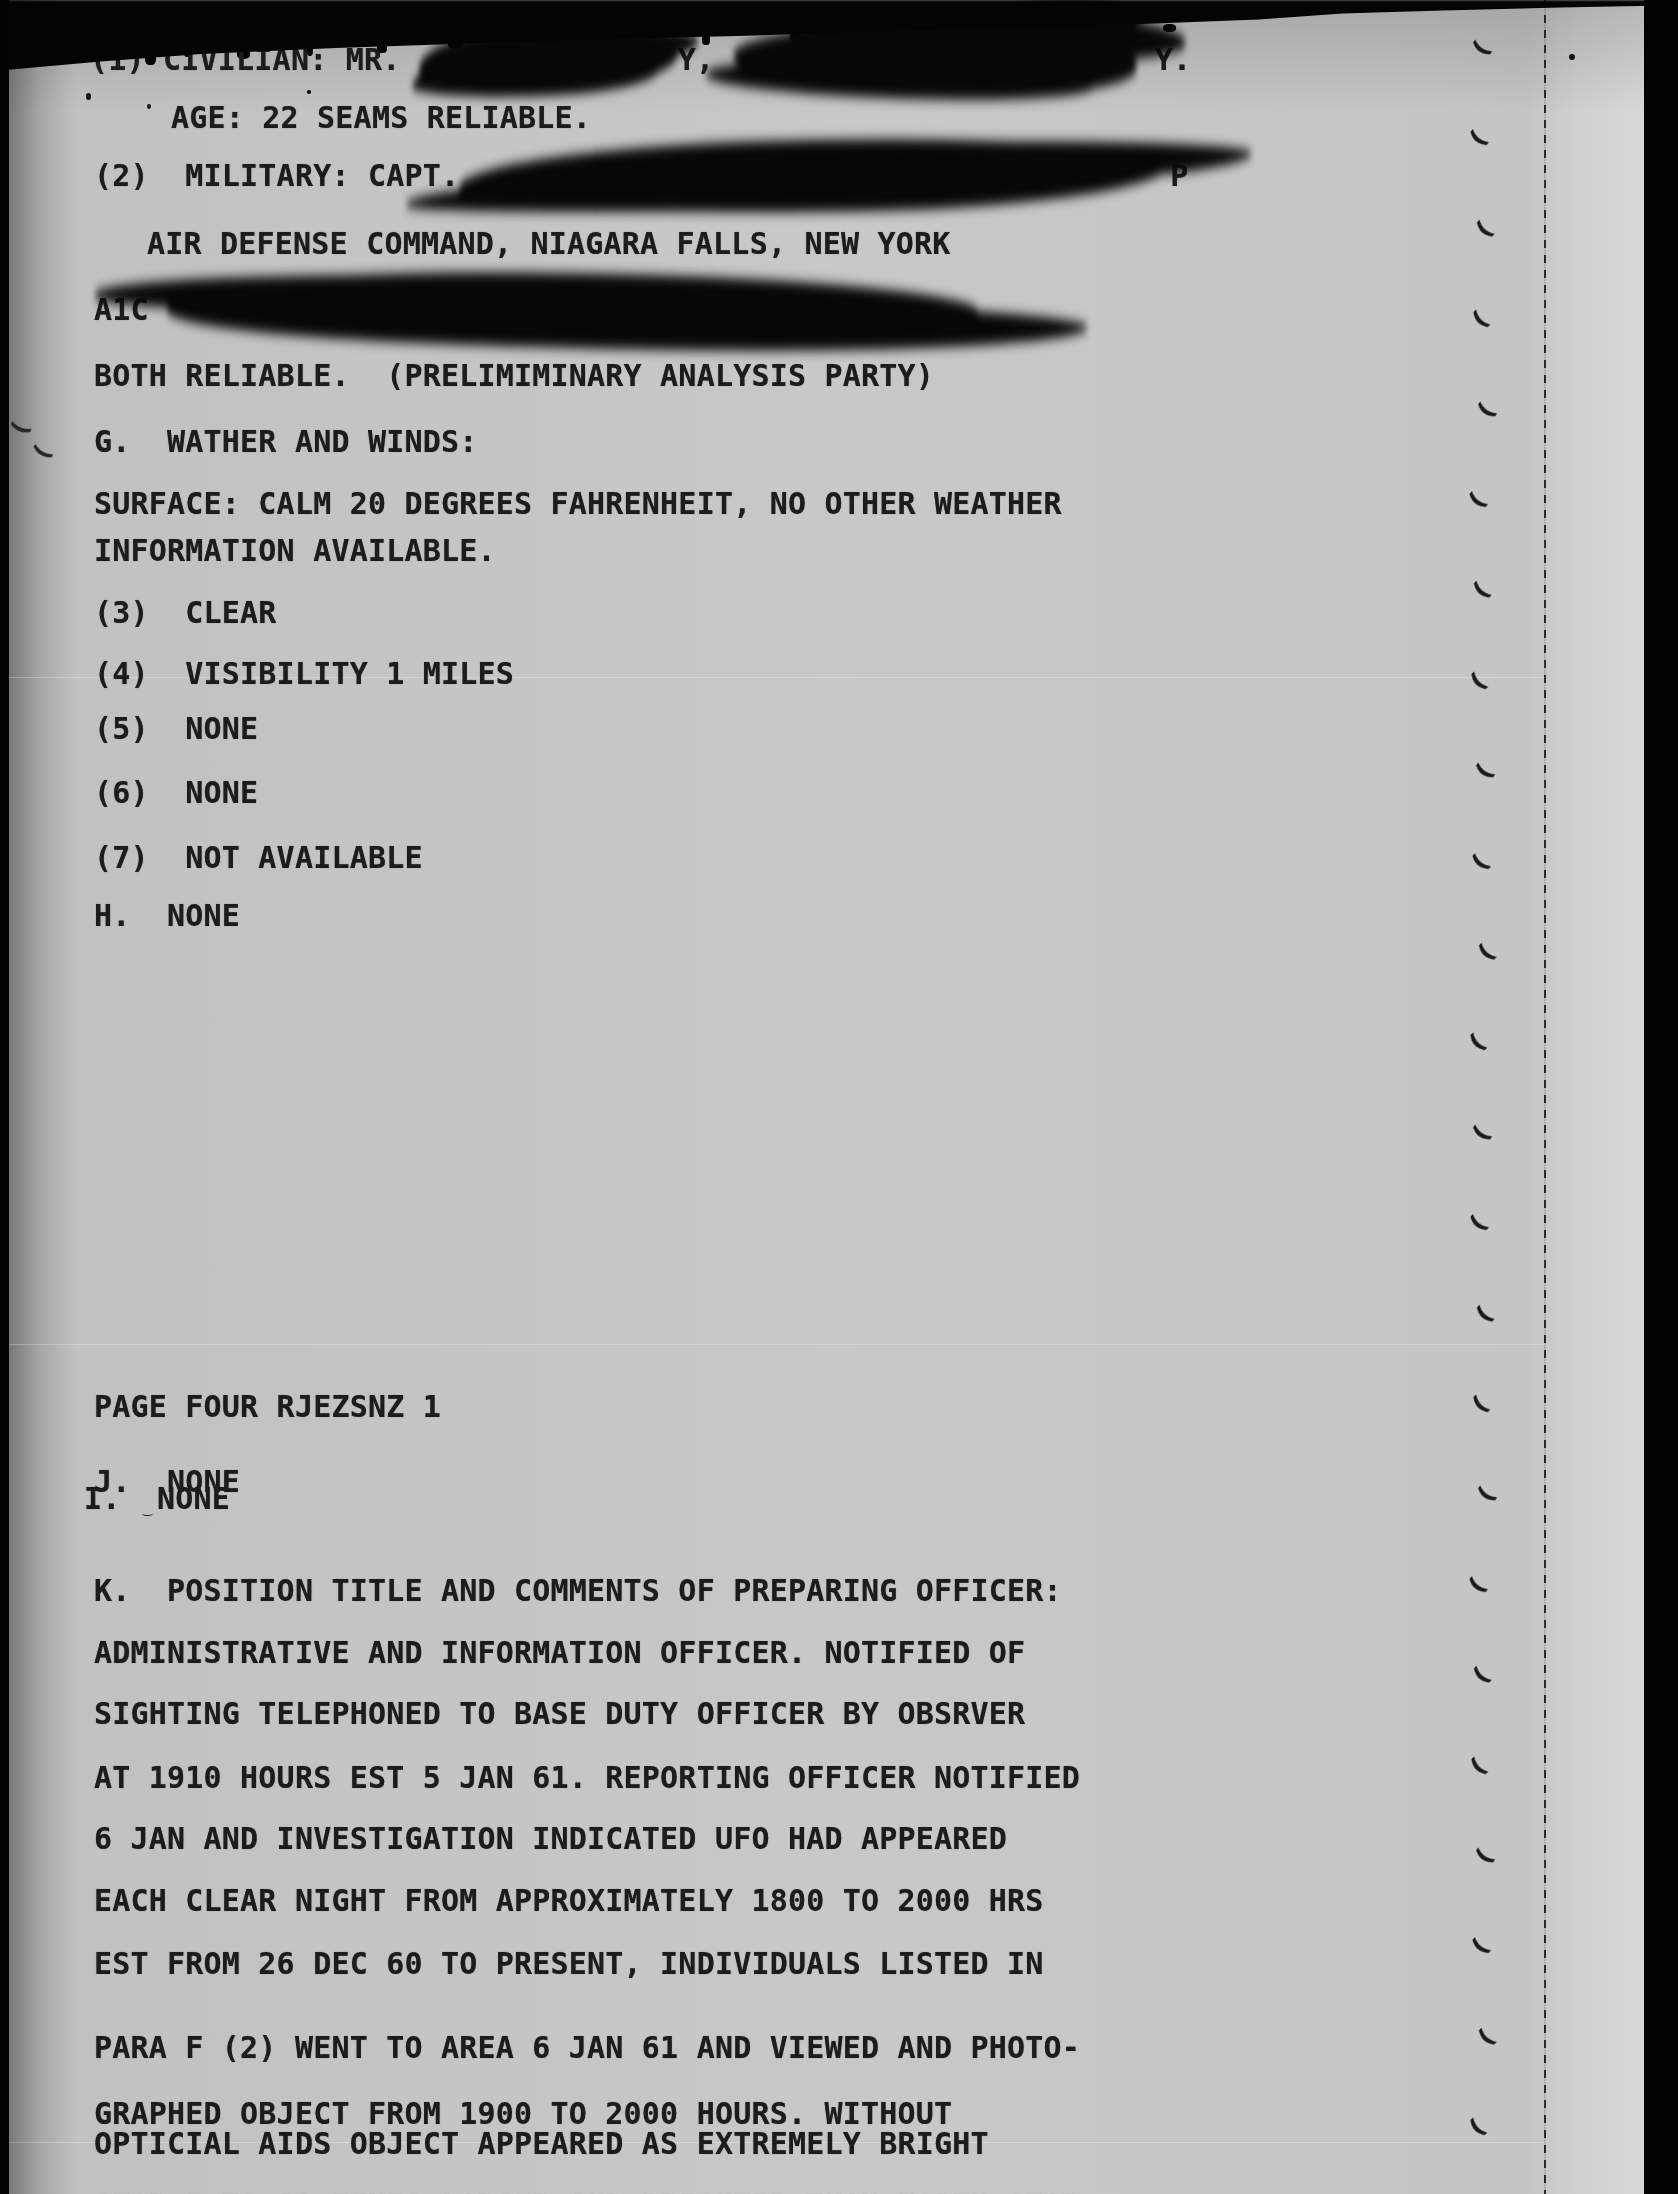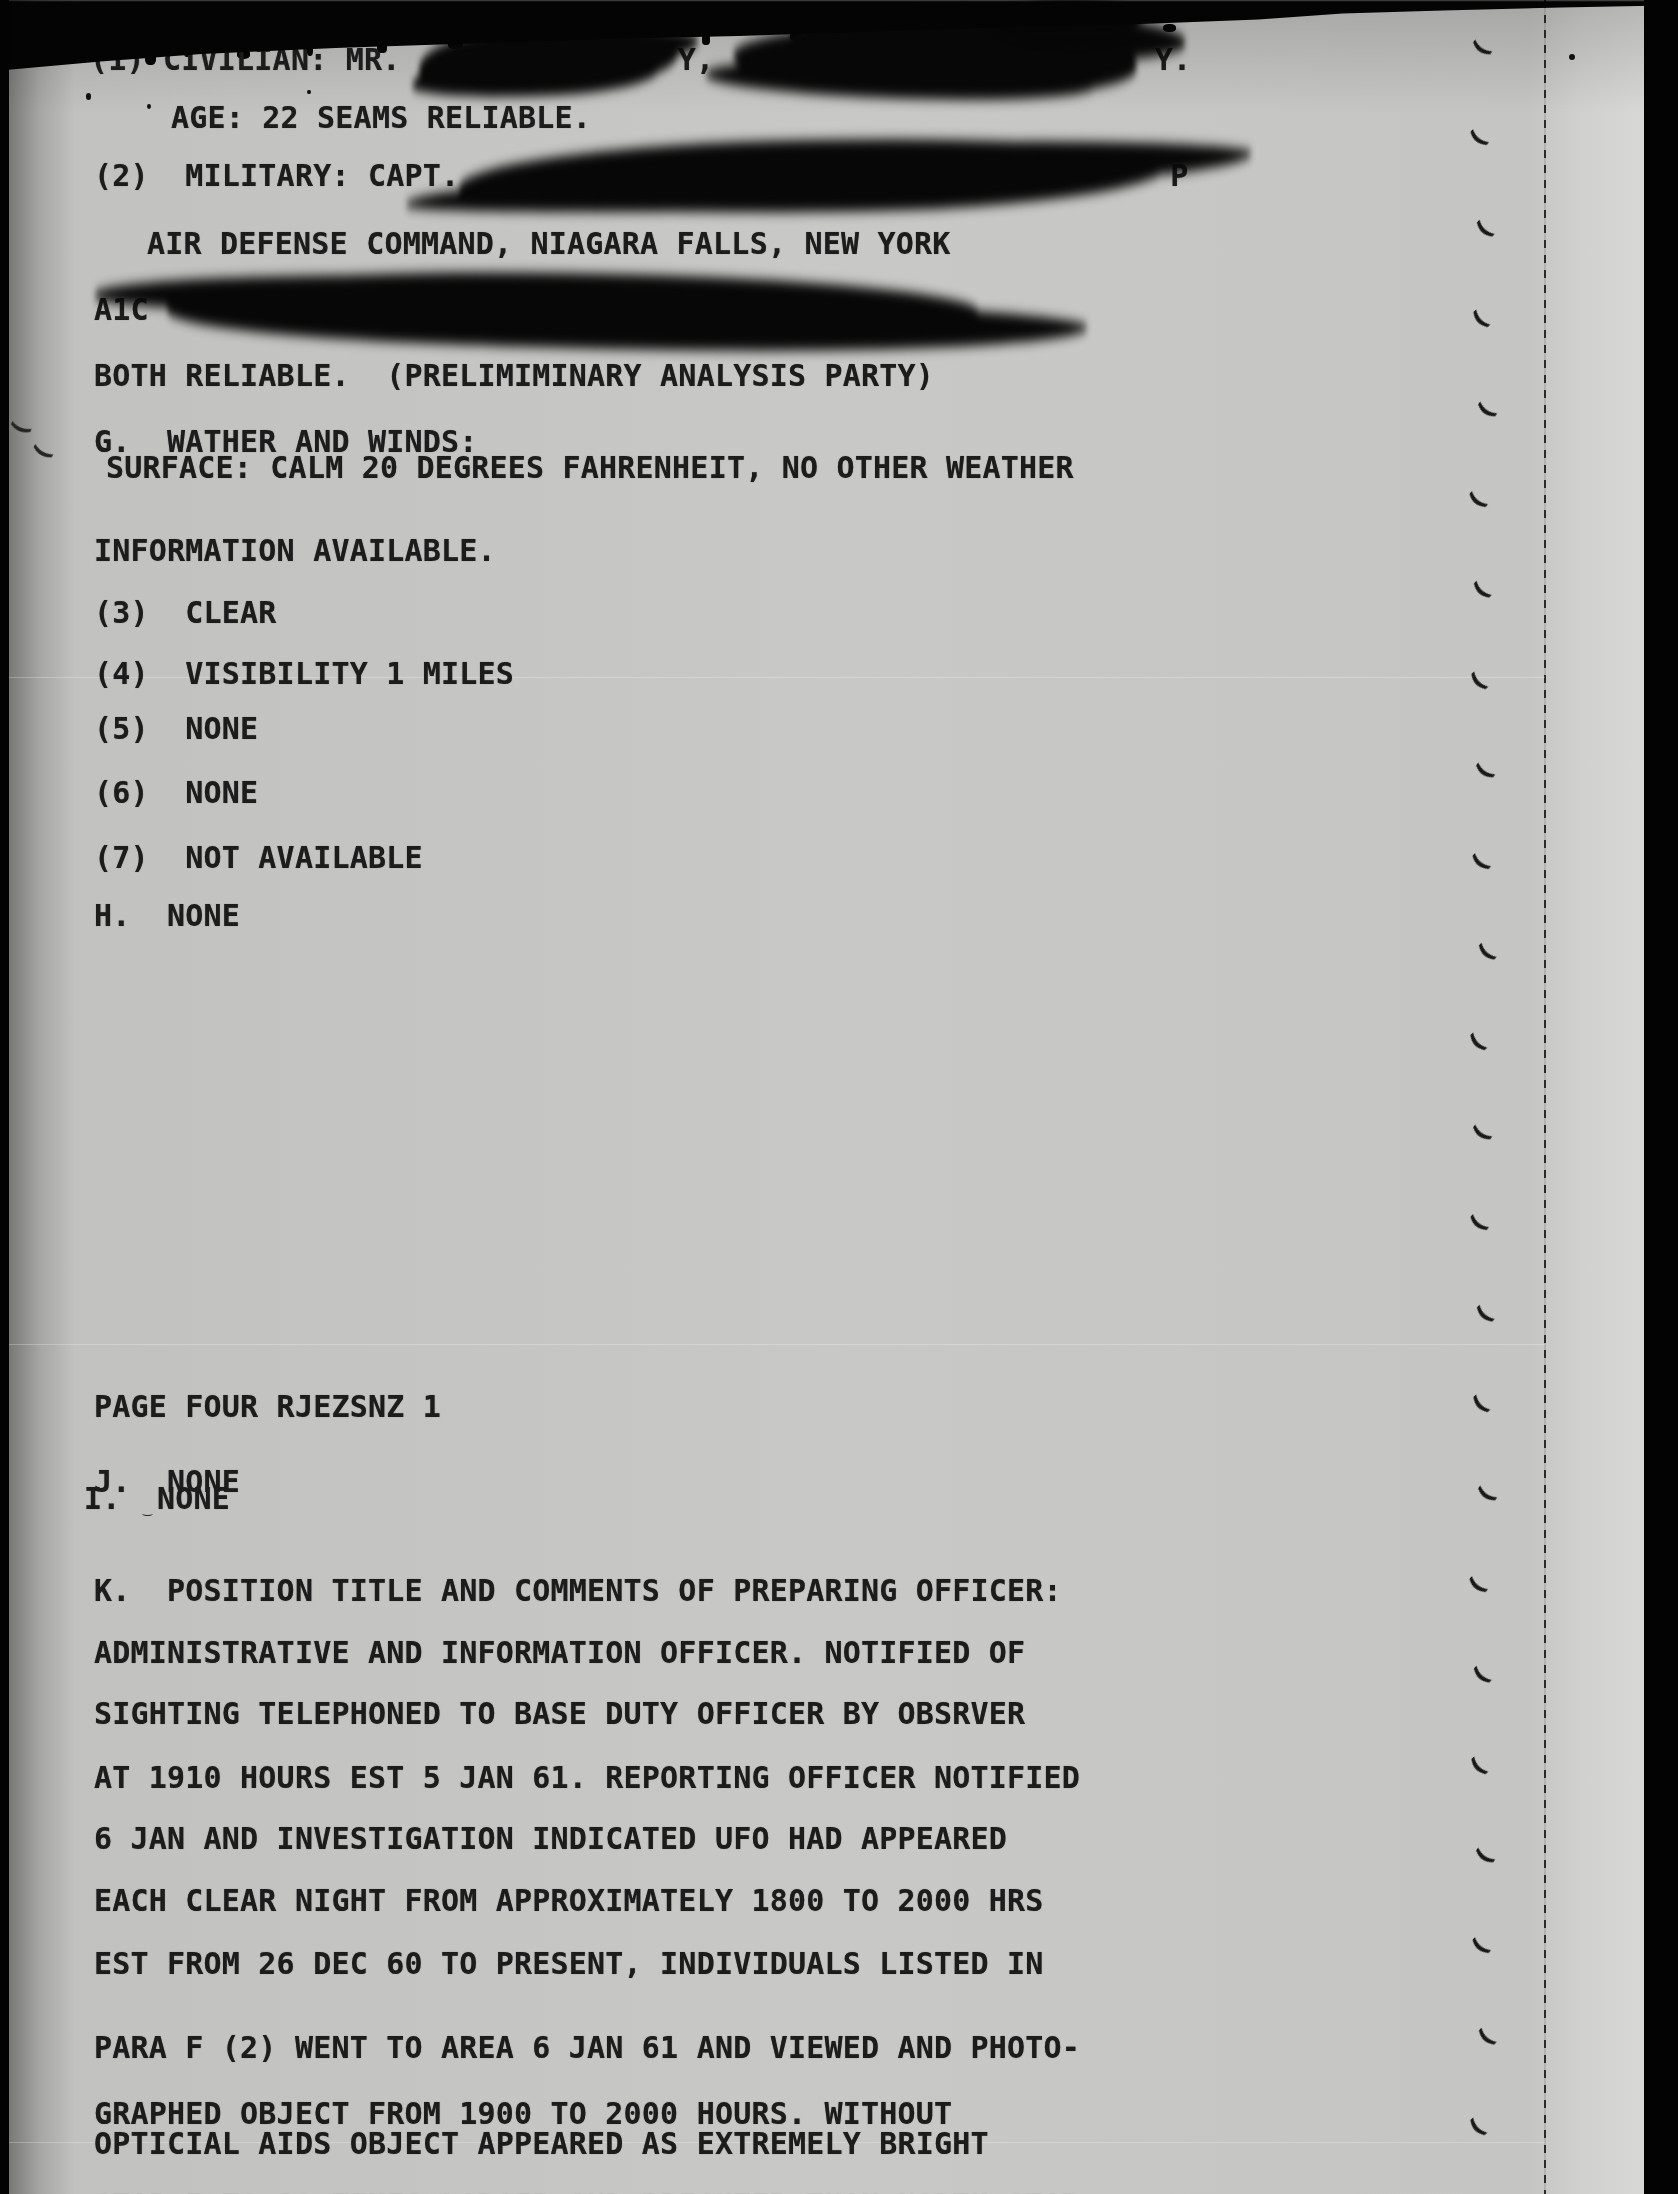--- a/index.html
+++ b/index.html
@@ -92,21 +92,21 @@
       <div class="stray-arc" style="left: 141px; top: 1509px;"></div>
     </div>
   <div id="text-layer">
       <div class="typed-line" style="left: 90px; top: 44px;"><span>(1) CIVILIAN: MR. </span><span class="redact r-a" style="width: 259px;"></span><span>Y, </span><span class="redact r-b" style="width: 404px;"></span><span> Y.</span></div>
       <div class="typed-line" style="left: 171px; top: 102px;"><span>AGE: 22 SEAMS RELIABLE.</span></div>
       <div class="typed-line" style="left: 94px; top: 160px;"><span>(2)  MILITARY: CAPT.</span><span class="redact r-c" style="width: 711px;"></span><span>P</span></div>
       <div class="typed-line" style="left: 147px; top: 228px;"><span>AIR DEFENSE COMMAND, NIAGARA FALLS, NEW YORK</span></div>
       <div class="typed-line" style="left: 94px; top: 294px;"><span>A1C </span><span class="redact r-d" style="width: 812px;"></span></div>
       <div class="typed-line" style="left: 94px; top: 360px;"><span>BOTH RELIABLE.  (PRELIMIMINARY ANALYSIS PARTY)</span></div>
       <div class="typed-line" style="left: 94px; top: 426px;"><span>G.  WATHER AND WINDS:</span></div>
-      <div class="typed-line" style="left: 94px; top: 452px; margin-left: 12px;"><span>SURFACE: CALM 20 DEGREES FAHRENHEIT, NO OTHER WEATHER</span></div>
+      <div class="typed-line" style="left: 94px; top: 488px;"><span>SURFACE: CALM 20 DEGREES FAHRENHEIT, NO OTHER WEATHER</span></div>
       <div class="typed-line" style="left: 94px; top: 535px;"><span>INFORMATION AVAILABLE.</span></div>
       <div class="typed-line" style="left: 94px; top: 597px;"><span>(3)  CLEAR</span></div>
       <div class="typed-line" style="left: 94px; top: 658px;"><span>(4)  VISIBILITY 1 MILES</span></div>
       <div class="typed-line" style="left: 94px; top: 713px;"><span>(5)  NONE</span></div>
       <div class="typed-line" style="left: 94px; top: 777px;"><span>(6)  NONE</span></div>
       <div class="typed-line" style="left: 94px; top: 842px;"><span>(7)  NOT AVAILABLE</span></div>
       <div class="typed-line" style="left: 94px; top: 900px; text-align: right;"><span>H.  NONE</span></div>
       <div class="typed-line" style="left: 94px; top: 1391px;"><span>PAGE FOUR RJEZSNZ 1</span></div>
       <div class="typed-line" style="left: 84px; top: 1455px; margin-top: 28px;"><span>I.  NONE</span></div>
       <div class="typed-line" style="left: 94px; top: 1466px;"><span>J.  NONE</span></div>

